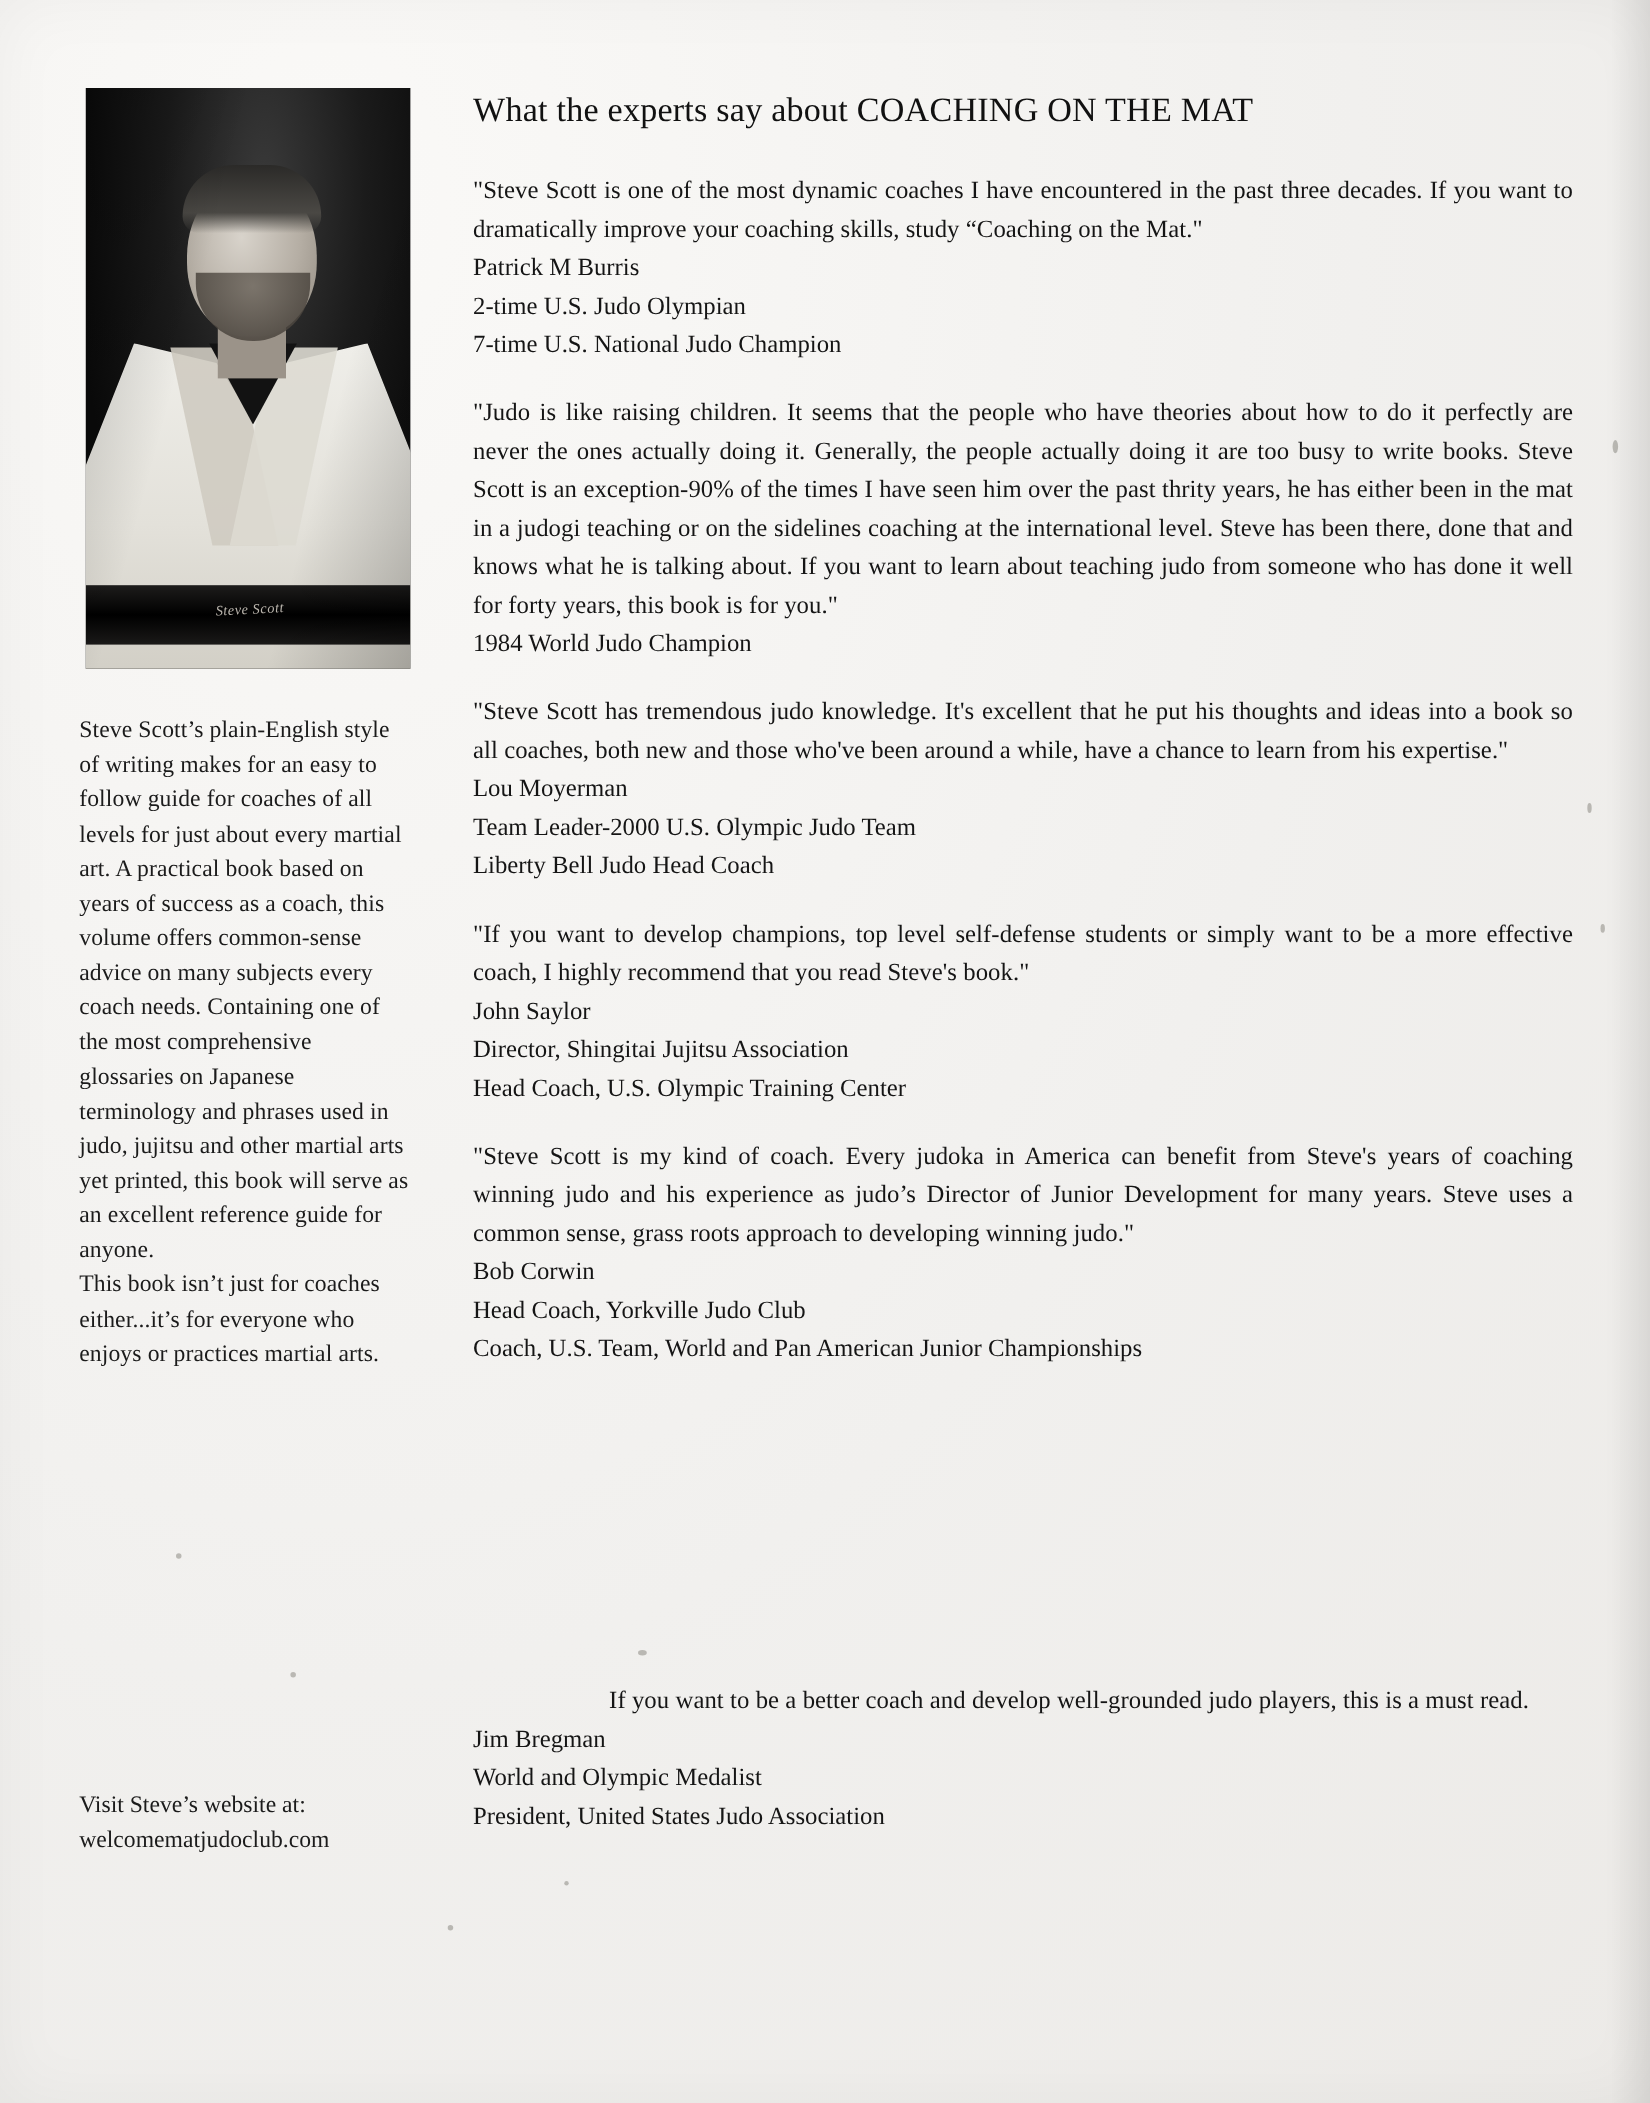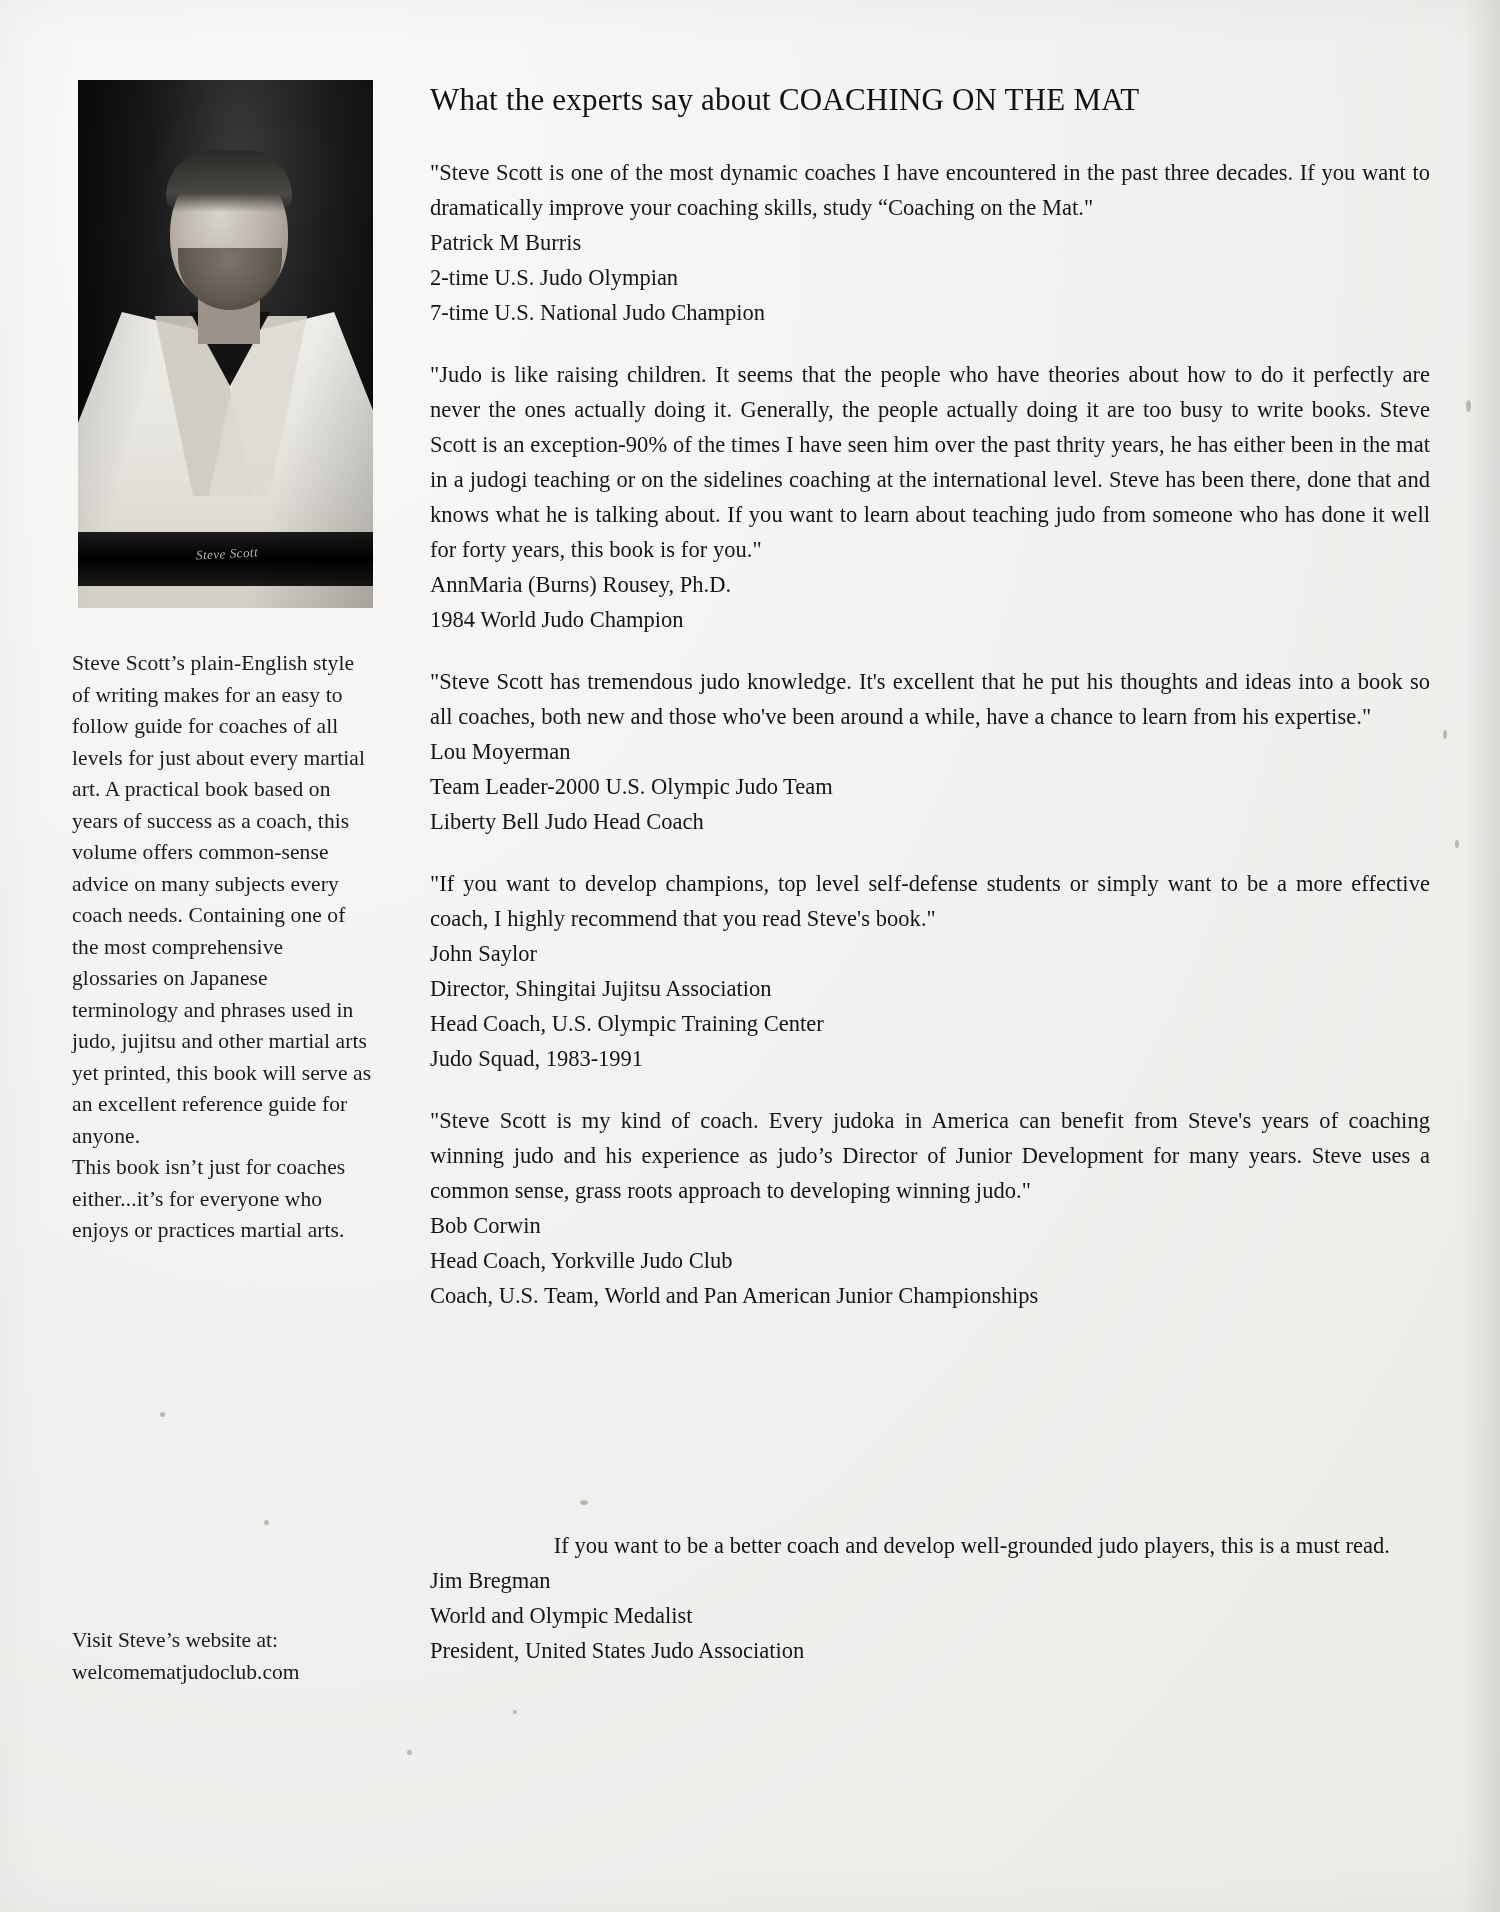--- a/index.html
+++ b/index.html
@@ -246,37 +246,35 @@
 
     <div class="quote-block">
       <div class="quote-text">"Steve Scott is one of the most dynamic coaches I have encountered in the past three decades. If you want to dramatically improve your coaching skills, study “Coaching on the Mat."</div>
       <div class="attrib-line">Patrick M Burris</div>
       <div class="attrib-line">2-time U.S. Judo Olympian</div>
       <div class="attrib-line">7-time U.S. National Judo Champion</div>
     </div>
 
     <div class="quote-block">
       <div class="quote-text">"Judo is like raising children.  It seems that the people who have theories about how to do it perfectly are never the ones actually doing it.  Generally, the people actually doing it are too busy to write books.  Steve Scott is an exception-90% of the times I have seen him over the past thrity years, he has either been in the mat in a judogi teaching or on the sidelines coaching at the international level.  Steve has been there, done that and knows what he is talking about. If you want to learn about teaching judo from someone who has done it well for forty years, this book is for you."</div>
-      <div class="attrib-line">AnnMaria (Burns) Rousey, Ph.D.</div>
       <div class="attrib-line">1984 World Judo Champion</div>
     </div>
 
     <div class="quote-block">
       <div class="quote-text">"Steve Scott has tremendous judo knowledge.  It's excellent that he put his thoughts and ideas into a book so all coaches, both new and those who've been around a while, have a chance to learn from his expertise."</div>
       <div class="attrib-line">Lou Moyerman</div>
       <div class="attrib-line">Team Leader-2000 U.S. Olympic Judo Team</div>
       <div class="attrib-line">Liberty Bell Judo Head Coach</div>
     </div>
 
     <div class="quote-block">
       <div class="quote-text">"If you want to develop champions, top level self-defense students or simply want to be a more effective coach, I highly recommend that you read Steve's book."</div>
       <div class="attrib-line">John Saylor</div>
       <div class="attrib-line">Director, Shingitai Jujitsu Association</div>
       <div class="attrib-line">Head Coach, U.S. Olympic Training Center</div>
-      <div class="attrib-line">Judo Squad, 1983-1991</div>
     </div>
 
     <div class="quote-block">
       <div class="quote-text">"Steve Scott is my kind of coach.  Every judoka in America can benefit from Steve's years of coaching winning judo and his experience as judo’s Director of Junior Development for many years. Steve uses a common sense, grass roots approach to developing winning judo."</div>
       <div class="attrib-line">Bob Corwin</div>
       <div class="attrib-line">Head Coach, Yorkville Judo Club</div>
       <div class="attrib-line">Coach, U.S. Team, World and Pan American Junior Championships</div>
     </div>
 
   </div>

